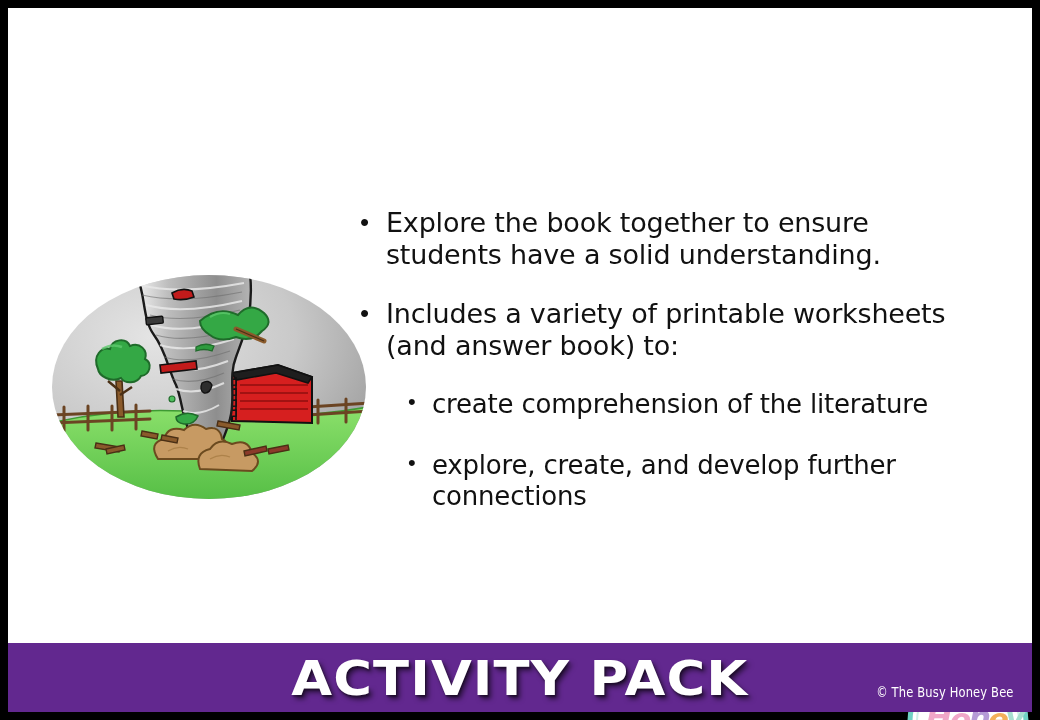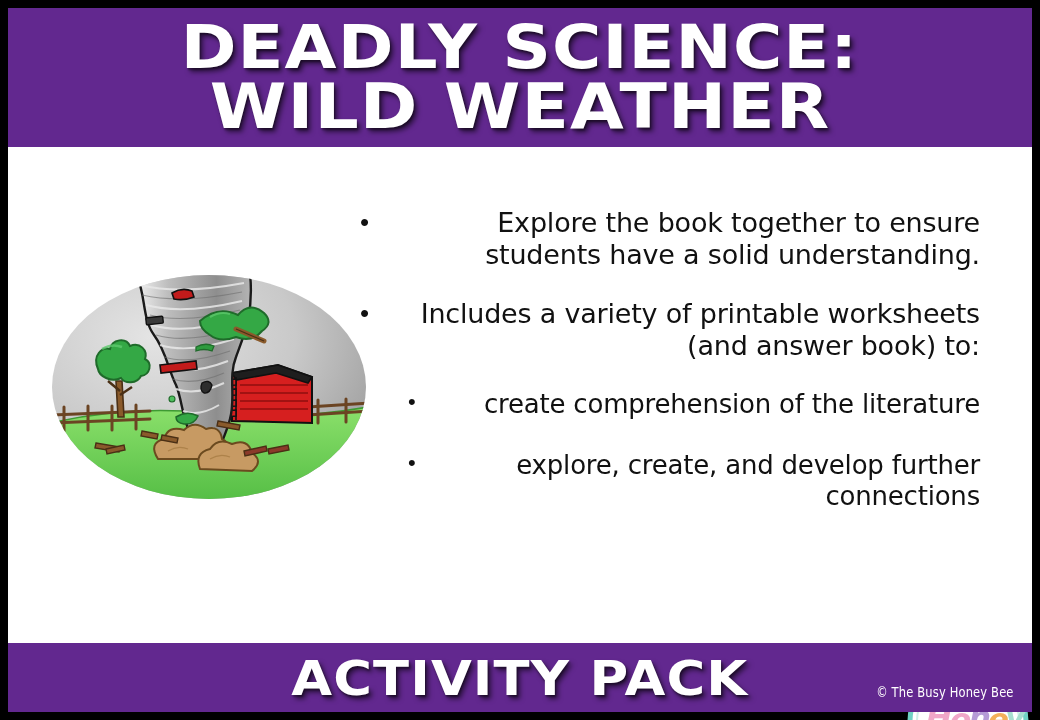--- a/index.html
+++ b/index.html
@@ -104,21 +104,20 @@
     line-height:1.18;
     text-align:left;
   }
   .bullet .btext {
     flex:1 1 auto;
     color:#111;
     font-family:"DejaVu Sans", sans-serif;
     font-size:27px;
     line-height:1.20;
     letter-spacing:-0.2px;
-    text-align:right;
   }
   .sub {
     margin-left:48px;
     margin-bottom:30px;
   }
   .sub .dot { width:24px; font-size:22px; }
   .sub .btext { font-size:26px; }
 
   
   .illo {
@@ -136,24 +135,20 @@
   }
   .logo svg { display:block; width:100%; height:100%; }
 </style>
 </head>
 <body>
 
 <div id="page">
 
   <div class="card"></div>
 
-  <div class="banner banner-top">
-    <div class="title-line title-1">DEADLY SCIENCE:</div>
-    <div class="title-line title-2">WILD WEATHER</div>
-  </div>
 
   <div class="body-area">
 
     <div class="illo">
       <svg viewBox="0 0 318 228" xmlns="http://www.w3.org/2000/svg">
         <defs>
           <radialGradient id="skyg" cx="32%" cy="28%" r="82%">
             <stop offset="0%" stop-color="#E4E4E4"></stop>
             <stop offset="55%" stop-color="#C9C9C9"></stop>
             <stop offset="100%" stop-color="#9A9A9A"></stop>

